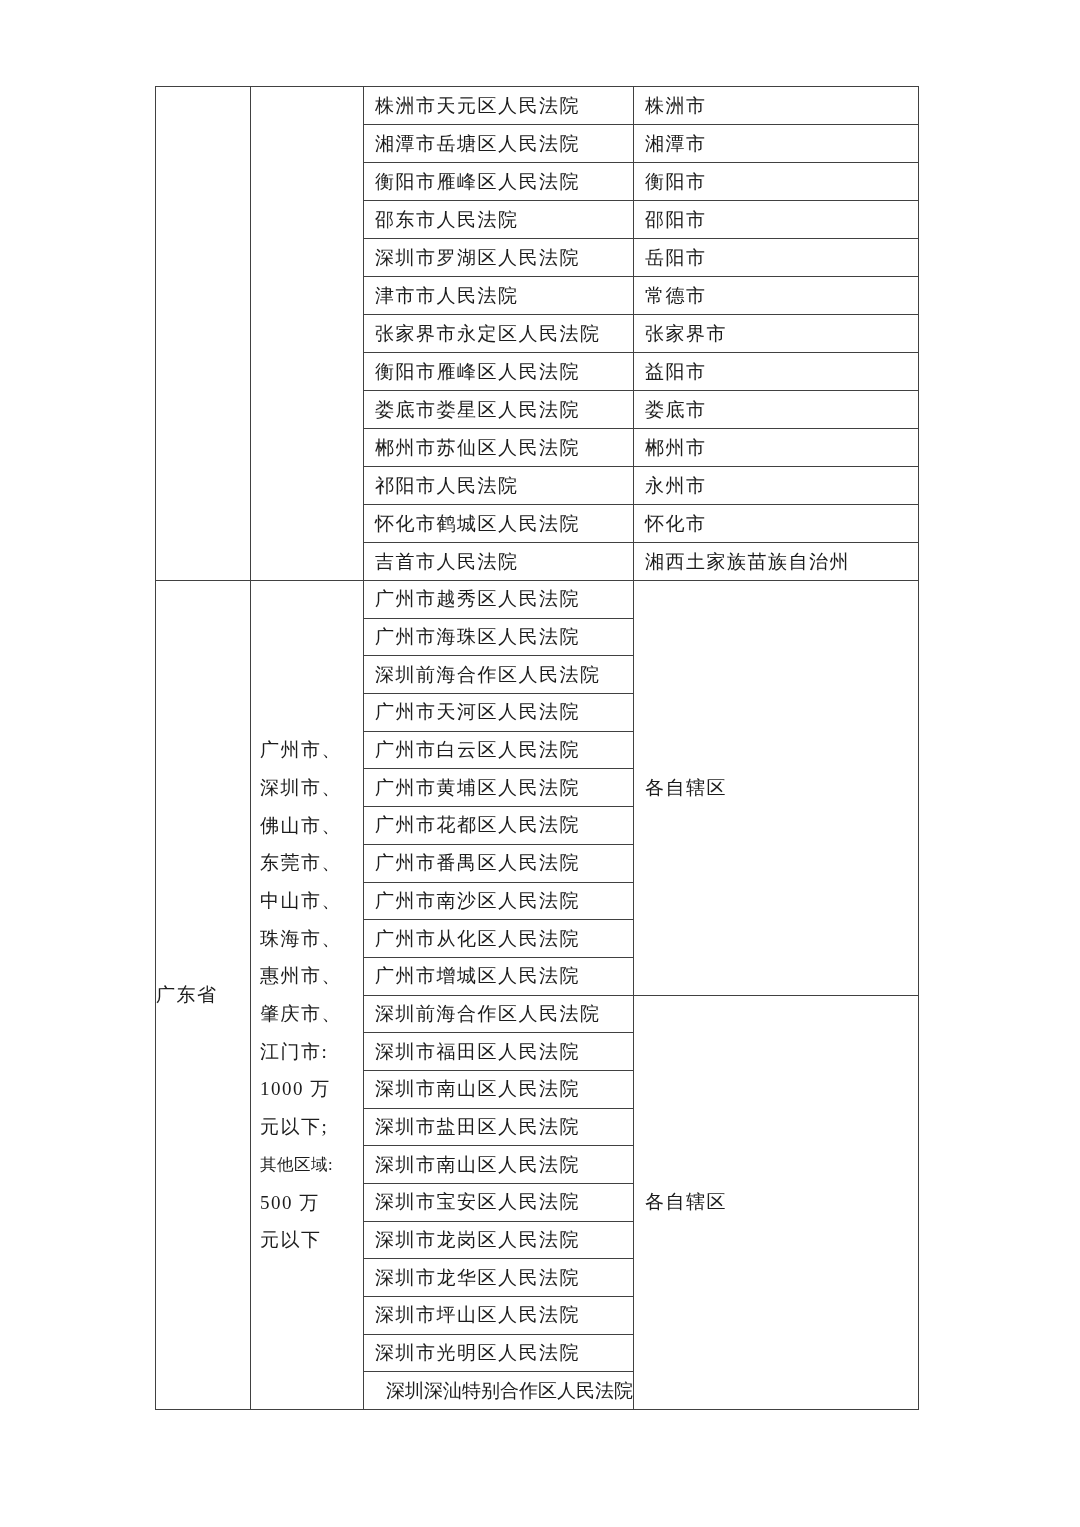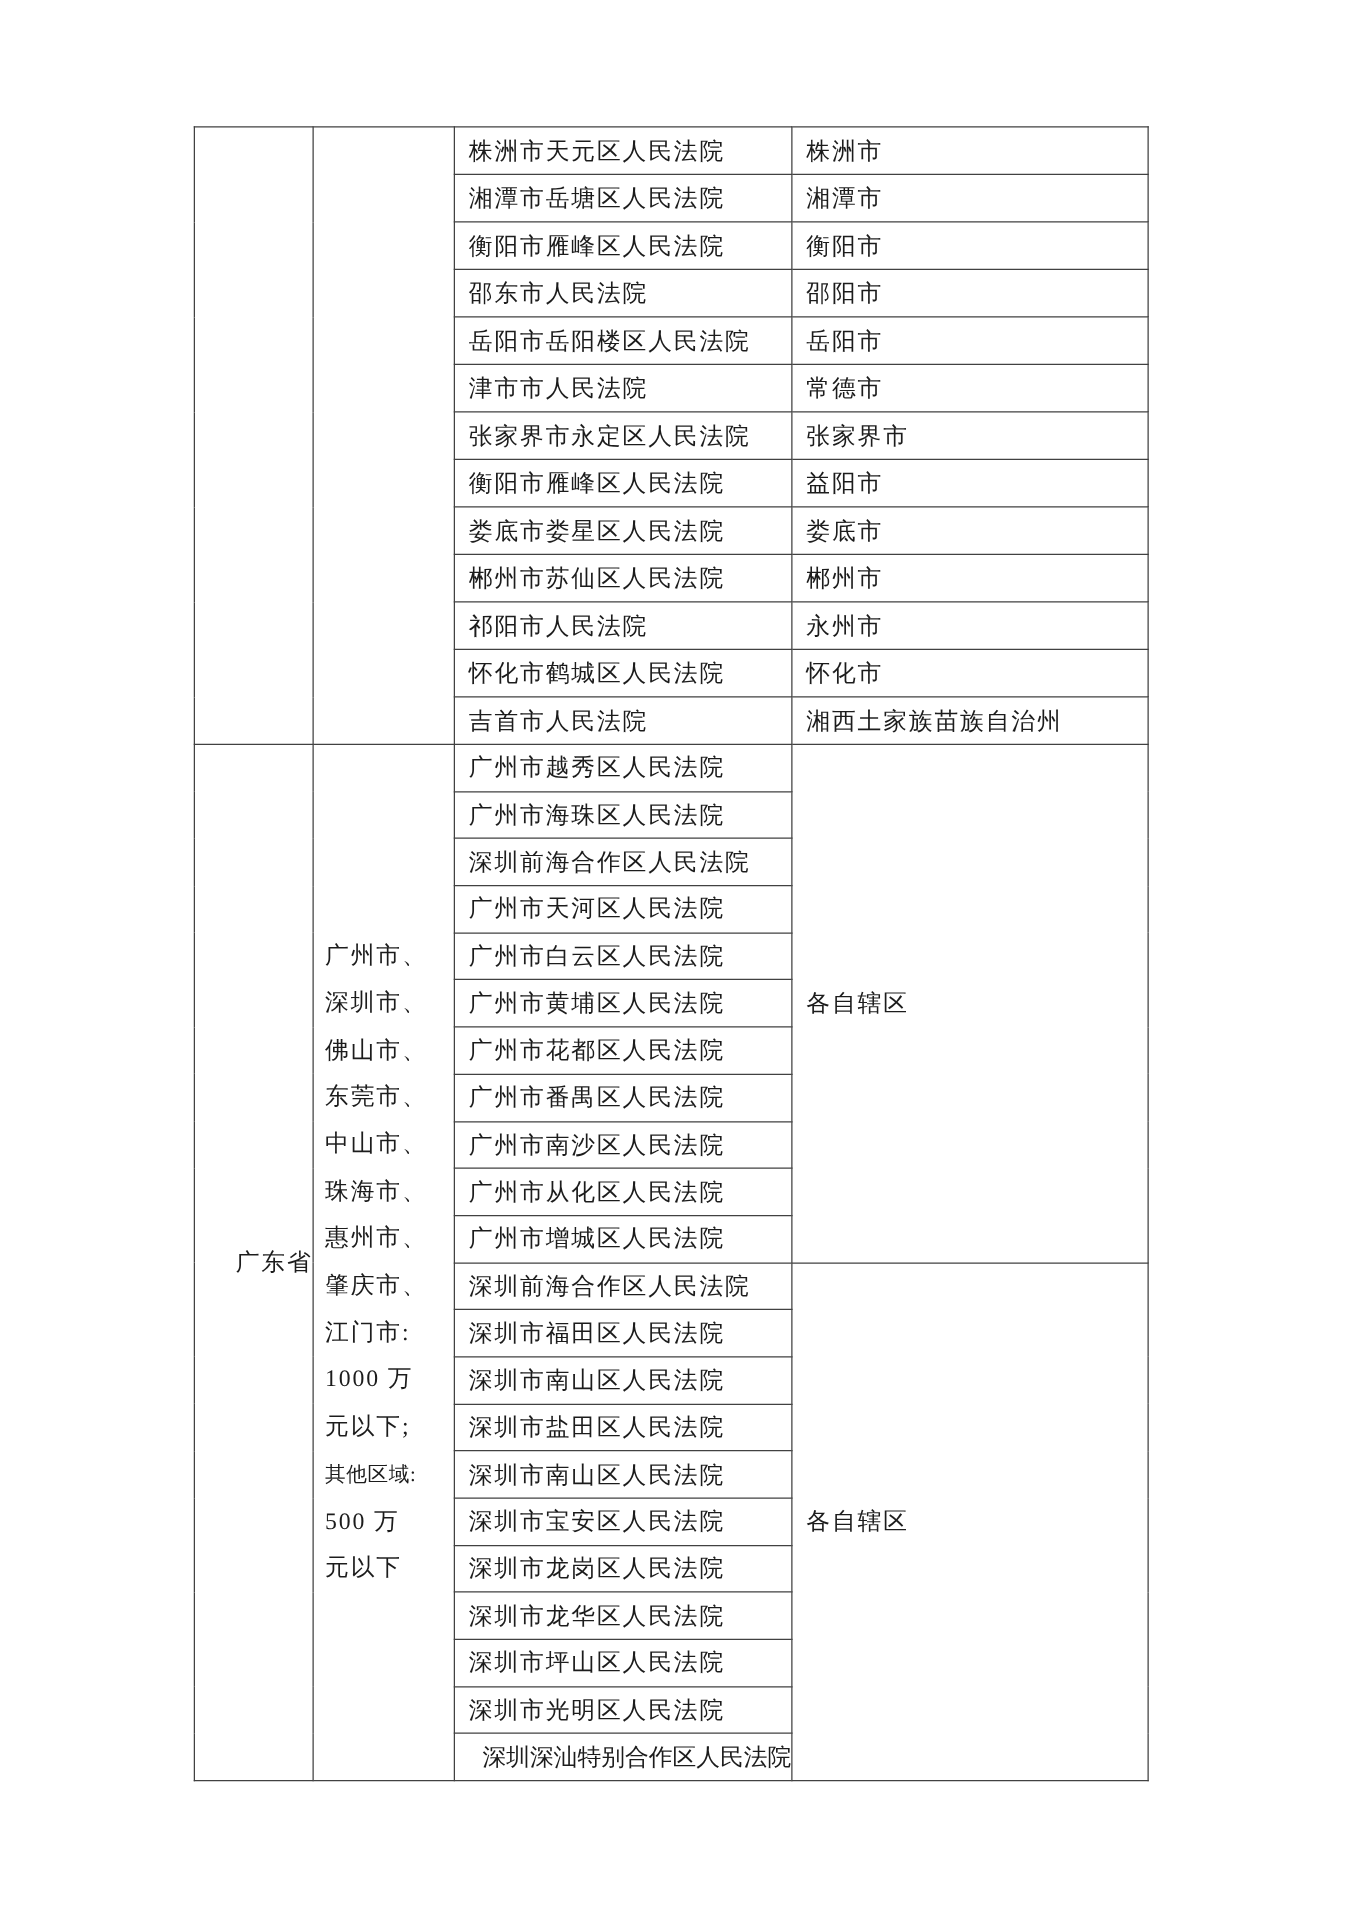--- a/index.html
+++ b/index.html
@@ -3,30 +3,30 @@
 <meta charset="utf-8">
 <style>
   html,body { margin:0; padding:0; }
   body {
     width:1080px; height:1527px; background:#ffffff;
     font-family:"DejaVu Serif","Liberation Serif",serif;
     color:#1c1c1c;
   }
   .page { position:relative; width:1080px; height:1527px; background:#ffffff; overflow:hidden; }
   table.court-table {
-    position:absolute; left:155px; top:101px; width:763px;
+    position:absolute; left:155px; top:86px; width:763px;
     border-collapse:collapse; table-layout:fixed;
   }
   td {
     border:1px solid #414141; padding:0; vertical-align:middle;
     font-size:19px; letter-spacing:1.5px; overflow:hidden;
   }
   tr.s1 { height:38px; }
   tr.s2 { height:37.7px; }
-  td.c1 { text-align:right; }
+  td.c1 { text-align:left; }
   td.c2 { padding-left:9px;font-family:Liberation Serif, serif; }
   td.c3, td.c4 { padding-left:11px; white-space:nowrap; }
   .c2 .line { height:37.7px; line-height:37.7px; white-space:nowrap; }
   .line.small { font-size:16.5px; letter-spacing:0.5px; }
   td.fit { letter-spacing:0;text-align:right; }
 </style>
 </head>
 <body>
 
 <div class="page">
@@ -51,21 +51,21 @@
         </tr>
       <tr class="s1">
           <td class="c3">衡阳市雁峰区人民法院</td>
           <td class="c4">衡阳市</td>
         </tr>
       <tr class="s1">
           <td class="c3">邵东市人民法院</td>
           <td class="c4">邵阳市</td>
         </tr>
       <tr class="s1">
-          <td class="c3">岳阳市岳阳楼区人民法院</td>
+          <td class="c3">深圳市罗湖区人民法院</td>
           <td class="c4">岳阳市</td>
         </tr>
       <tr class="s1">
           <td class="c3">津市市人民法院</td>
           <td class="c4">常德市</td>
         </tr>
       <tr class="s1">
           <td class="c3">张家界市永定区人民法院</td>
           <td class="c4">张家界市</td>
         </tr>

